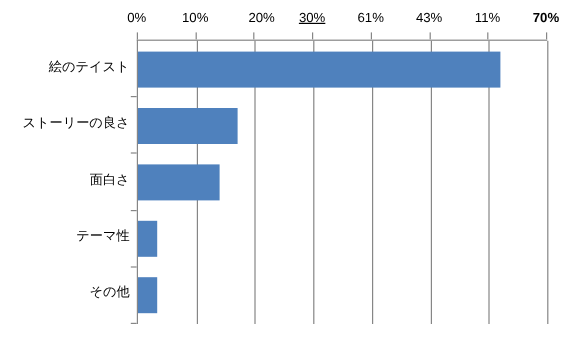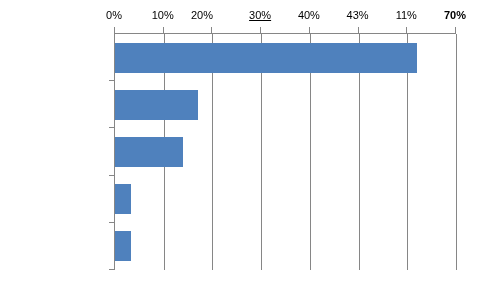--- a/index.html
+++ b/index.html
@@ -109,23 +109,23 @@
   }
 </style>
 </head>
 <body>
 
 <div id="chart-root">
 
   <div id="xtick-labels">
     <span class="xtick-label" style="left:114px;">0%</span>
     <span class="xtick-label" style="left:162.7px;">10%</span>
-    <span class="xtick-label" style="left:202px;">20%</span>
+    <span class="xtick-label" style="left:218px;">20%</span>
     <span class="xtick-label" style="left:260.1px;text-decoration:underline;">30%</span>
-    <span class="xtick-label" style="left:308.9px;">40%</span>
+    <span class="xtick-label" style="left:308.9px;">61%</span>
     <span class="xtick-label" style="left:357.6px;">43%</span>
     <span class="xtick-label" style="left:406.3px;">11%</span>
     <span class="xtick-label" style="left:455px;font-weight:bold;">70%</span>
   </div>
 
   <div id="xtick-marks">
     <span class="xtick-mark" style="left: 114px; top: 27px; height: 6px; background: rgb(134, 134, 134);"></span>
     <span class="xtick-mark" style="left: 162.7px; top: 27px; height: 6px; background: rgb(134, 134, 134);"></span>
     <span class="xtick-mark" style="left: 211.4px; top: 27px; height: 6px; background: rgb(134, 134, 134);"></span>
     <span class="xtick-mark" style="left: 260.1px; top: 27px; height: 6px; background: rgb(134, 134, 134);"></span>
@@ -136,20 +136,27 @@
   </div>
 
   <div id="ytick-marks">
     <span class="ytick-mark" style="top: 80.2px; background: rgb(134, 134, 134);"></span>
     <span class="ytick-mark" style="top: 127.4px; background: rgb(134, 134, 134);"></span>
     <span class="ytick-mark" style="top: 174.6px; background: rgb(134, 134, 134);"></span>
     <span class="ytick-mark" style="top: 221.8px; background: rgb(134, 134, 134);"></span>
     <span class="ytick-mark" style="top: 269px; background: rgb(134, 134, 134);"></span>
   </div>
 
+  <div class="ycat-wrap">
+    <span class="ycat-label" style="top:16.6px;">絵のテイスト</span>
+    <span class="ycat-label" style="top:63.8px;">ストーリーの良さ</span>
+    <span class="ycat-label" style="top:111px;">面白さ</span>
+    <span class="ycat-label" style="top:158.2px;">テーマ性</span>
+    <span class="ycat-label" style="top:205.4px;">その他</span>
+  </div>
 
   <div id="plot-area" style="border-top-color: rgb(134, 134, 134); border-left-color: rgb(134, 134, 134);">
 
     <span class="gridline" style="left: 48.7px; background: rgb(134, 134, 134);"></span>
     <span class="gridline" style="left: 97.4px; background: rgb(134, 134, 134);"></span>
     <span class="gridline" style="left: 146.1px; background: rgb(134, 134, 134);"></span>
     <span class="gridline" style="left: 194.9px; background: rgb(134, 134, 134);"></span>
     <span class="gridline" style="left: 243.6px; background: rgb(134, 134, 134);"></span>
     <span class="gridline" style="left: 292.3px; background: rgb(134, 134, 134);"></span>
     <span class="gridline" style="left: 341px; background: rgb(134, 134, 134);"></span>

